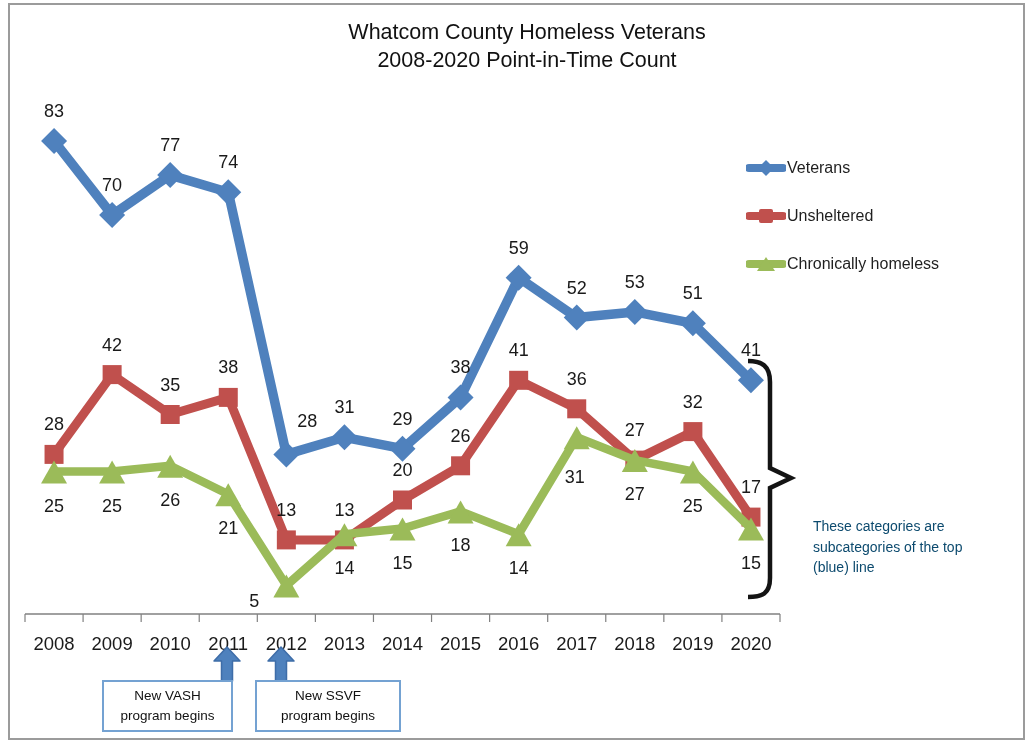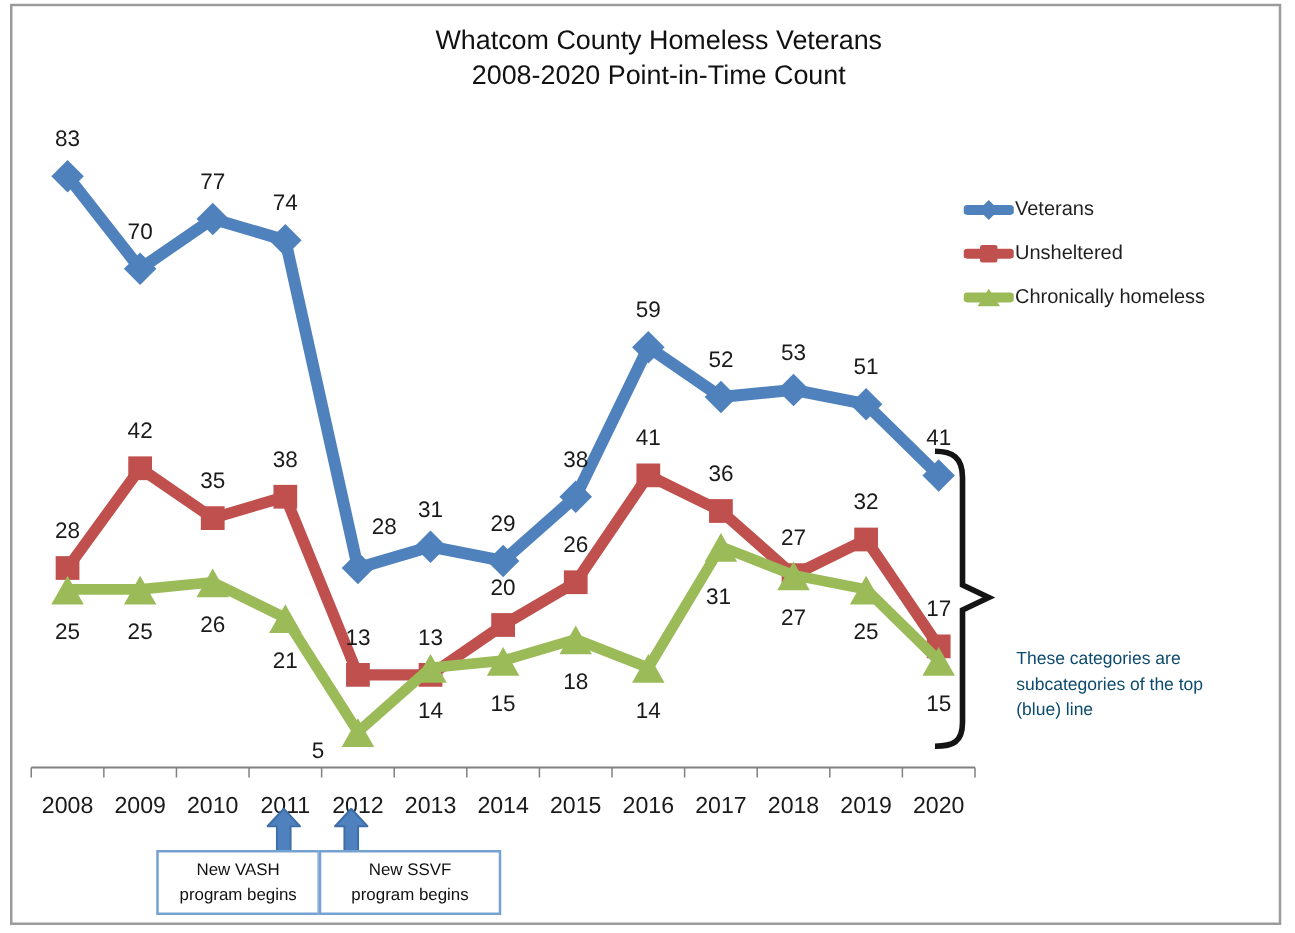--- a/index.html
+++ b/index.html
@@ -11,31 +11,31 @@
     position:absolute;left:8px;top:3px;width:1013px;height:733px;
     border:2px solid #9b9b9b;background:#ffffff;
   }
   #chart-svg{position:absolute;left:0;top:0;width:1036px;height:746px;}
   .chart-title{
     position:absolute;left:27px;top:19px;width:1000px;text-align:center;
     font-size:21.5px;font-weight:normal;line-height:27.5px;color:#111;
     white-space:pre-line;
   }
   .legend{
-    position:absolute;left:771px;top:156px;display:flex;flex-direction:column;gap:11px;
+    position:absolute;left:746px;top:156px;display:flex;flex-direction:column;gap:24px;
   }
   .legend-item{display:flex;align-items:center;height:24px;}
   .legend-item svg{width:40px;height:18px;margin-right:1px;flex:0 0 auto;}
   .legend-label{font-size:16px;color:#1f1f1f;white-space:nowrap;}
   .ann-box{
     position:absolute;border:2px solid #74a2d2;background:#ffffff;
     font-size:13.5px;line-height:1.5;text-align:center;color:#111;
     white-space:pre-line;display:flex;align-items:center;justify-content:center;
   }
-  .ann-box.vash{left:102px;top:680px;width:127px;height:48px;margin-left:23px;}
+  .ann-box.vash{left:102px;top:680px;width:127px;height:48px;}
   .ann-box.ssvf{left:255px;top:680px;width:142px;height:48px;}
   .arrow-svg{position:absolute;width:28px;height:36px;top:646px;}
   .arrow-svg.vash{left:213px;}
   .arrow-svg.ssvf{left:267px;}
   .brace-svg{position:absolute;left:740px;top:355px;width:60px;height:250px;}
   .brace-note{
     position:absolute;left:813px;top:516px;width:185px;
     font-size:14px;line-height:20.5px;color:#0c4a6e;white-space:pre-line;
   }
 </style>

